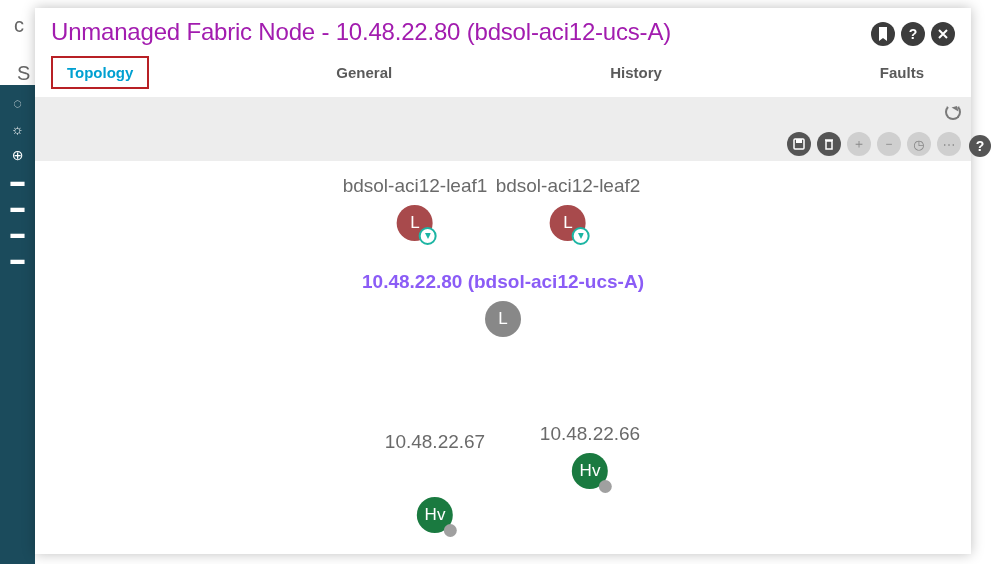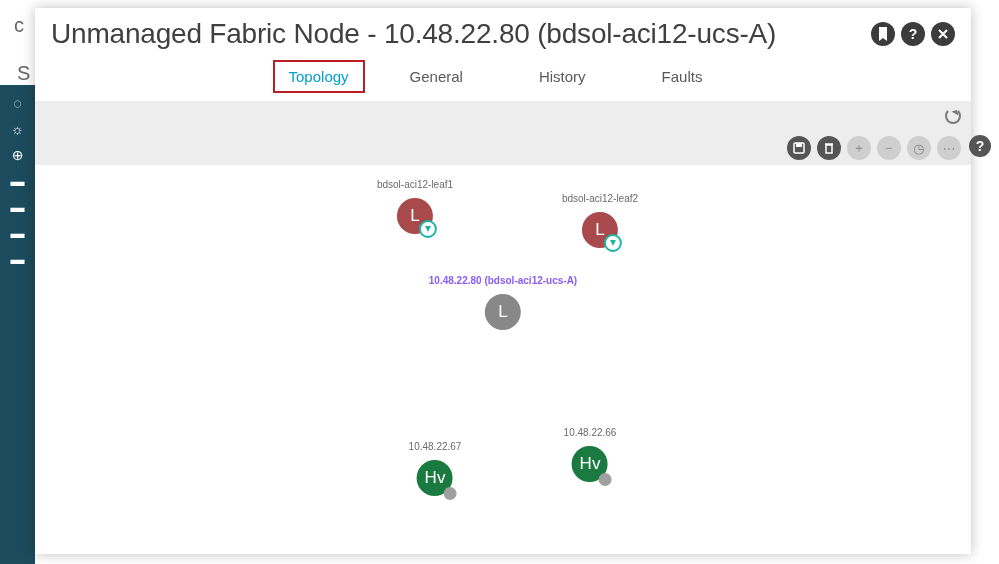--- a/index.html
+++ b/index.html
@@ -53,43 +53,44 @@
       display: flex;
       flex-direction: column;
     }
     .modal-header {
       padding: 10px 16px 0 16px;
       display: flex;
       justify-content: space-between;
       align-items: flex-start;
     }
     .modal-title {
-      font-size: 28px;
+      font-size: 24px;
       font-weight: 400;
-      color: #404040;
+      color: #a21caf;
       letter-spacing: -0.2px;
     }
     .modal-actions {
       display: flex;
       gap: 6px;
       align-items: center;
       padding-top: 4px;
     }
     .round-icon {
       width: 24px; height: 24px; border-radius: 50%;
       display: flex; align-items: center; justify-content: center;
       font-size: 14px; font-weight: bold;
       cursor: pointer;
     }
     .ri-dark { background: #3c3c3c; color: #fff; }
     .tabs {
       display: flex;
-      justify-content: center;
+      justify-content: space-between;
       gap: 14px;
       padding: 10px 16px 8px 16px;
+      font-weight: bold;
     }
     .tab {
       padding: 8px 31px;
       font-size: 15px;
       color: #5a5a5a;
       cursor: pointer;
     }
     .tab.active {
       color: #00a0d1;
       border: 2px solid #b82025;
@@ -141,21 +142,21 @@
     }
     .svg-layer {
       position: absolute; inset: 0;
     }
     .node {
       position: absolute;
       display: flex; flex-direction: column; align-items: center;
       transform: translate(-50%, 0);
     }
     .node-label {
-      font-size: 10px;
+      font-size: 19px;
       color: #6a6a6a;
       margin-bottom: 8px;
       white-space: nowrap;
     }
     .node-label.bold { color: #8b5cf6; font-weight: 600; }
     .node-circle {
       width: 36px; height: 36px; border-radius: 50%;
       display: flex; align-items: center; justify-content: center;
       color: #fff; font-size: 17px; font-weight: 500;
       position: relative;
@@ -249,36 +250,36 @@
     </svg>
 
     <div class="node" style="left:380px; top:14px;">
       <div class="node-label">bdsol-aci12-leaf1</div>
       <div class="node-circle nc-red">
         <span>L</span>
         <div class="sub-badge teal"></div>
       </div>
     </div>
 
-    <div class="node" style="left:565px; top:14px;margin-top:14px;">
+    <div class="node" style="left:533px; top:14px;">
       <div class="node-label">bdsol-aci12-leaf2</div>
       <div class="node-circle nc-red">
         <span>L</span>
         <div class="sub-badge teal"></div>
       </div>
     </div>
 
     <div class="node" style="left:468px; top:110px;">
       <div class="node-label bold">10.48.22.80 (bdsol-aci12-ucs-A)</div>
       <div class="node-circle nc-gray">
         <span>L</span>
       </div>
     </div>
 
-    <div class="node" style="left:400px; top:276px;">
+    <div class="node" style="left:400px; top:270px;gap:36px;">
       <div class="node-label">10.48.22.67</div>
       <div class="node-circle nc-green">
         <span>Hv</span>
         <div class="sub-badge gray"></div>
       </div>
     </div>
 
     <div class="node" style="left:555px; top:262px;">
       <div class="node-label">10.48.22.66</div>
       <div class="node-circle nc-green">

